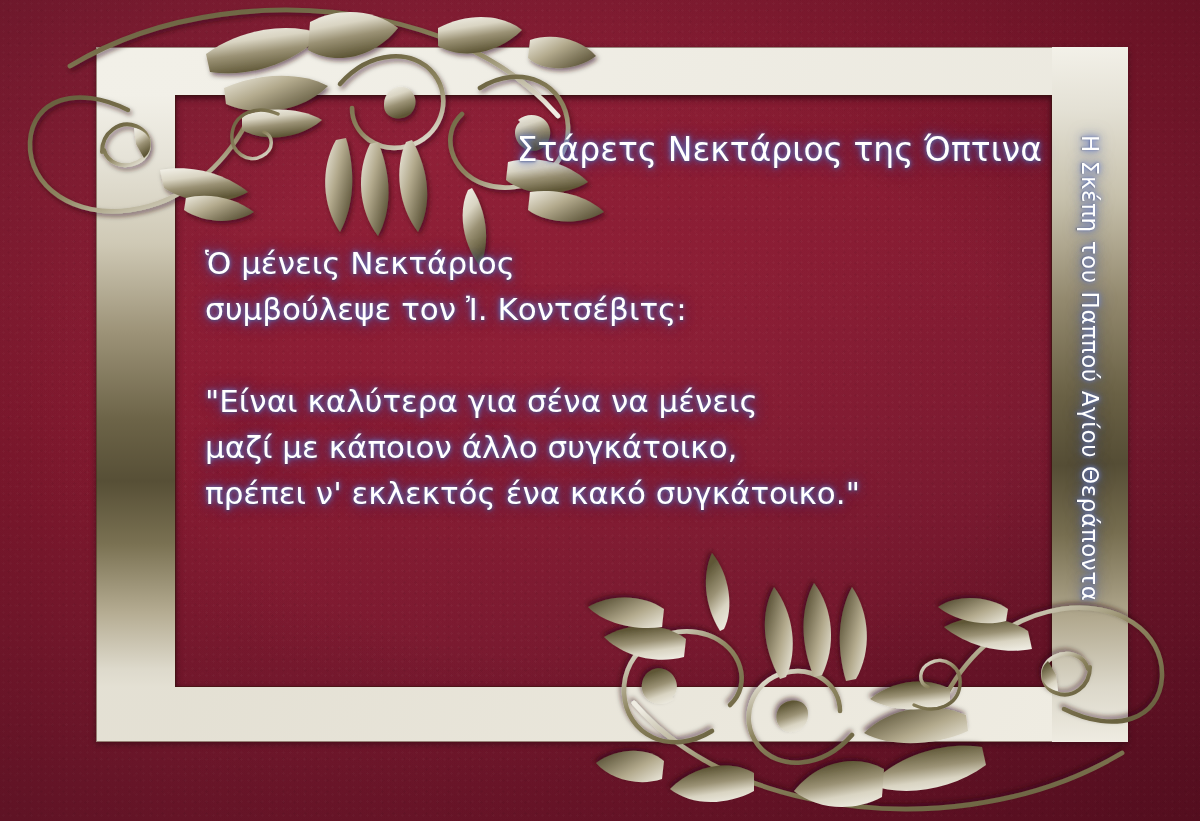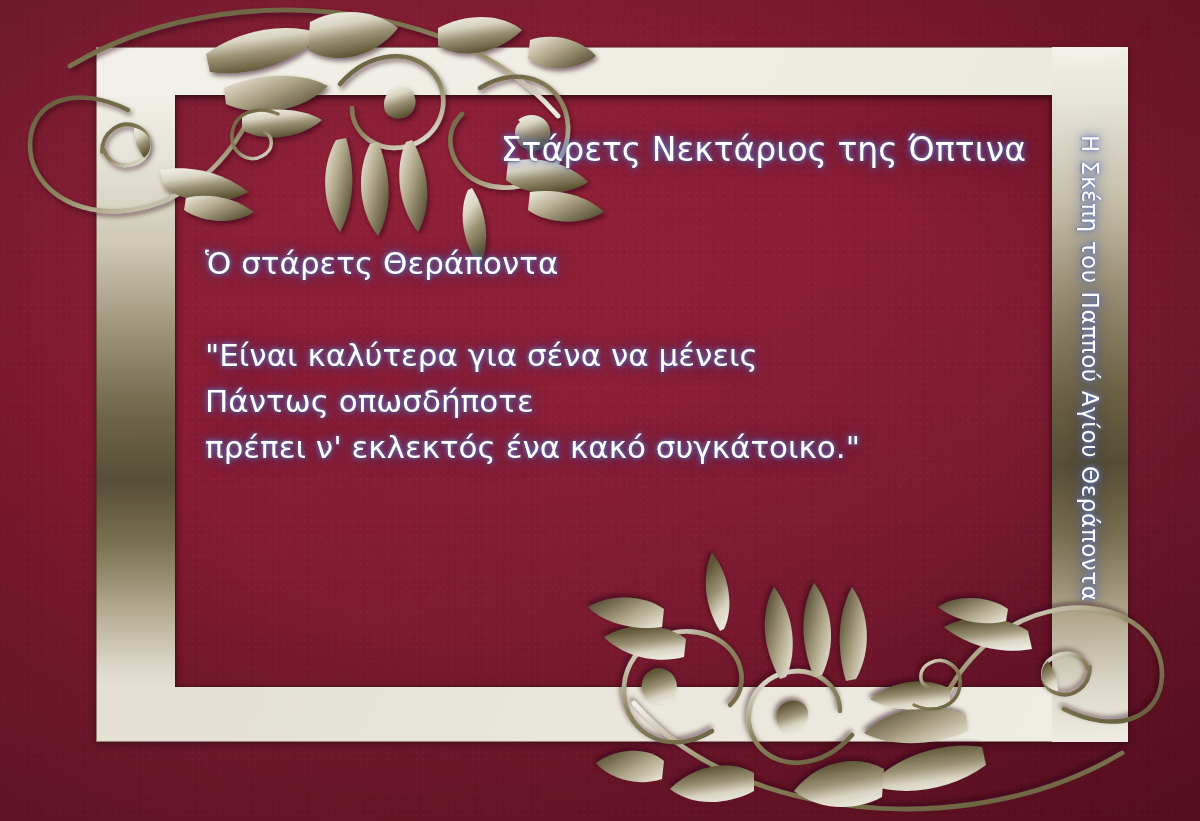--- a/index.html
+++ b/index.html
@@ -142,21 +142,21 @@
   .orn {
     position: absolute;
     pointer-events: none;
   }
   .orn-tl { left: 10px;  top: -8px;  width: 600px;  height: 280px; }
   .orn-br { right: 18px; bottom: -6px; width: 600px; height: 280px; transform: rotate(180deg); }
 
   
   .title {
     position: absolute;
-    left: 0;
+    left: 16px;
     top: 130px;
     width: 1026px;
     text-align: right;
     font-size: 33px;
     color: #ffffff;
     white-space: nowrap;
     text-shadow:
       0 0 4px rgba(120,140,210,0.95),
       0 0 10px rgba(65,88,175,0.85),
       0 0 18px rgba(40,60,150,0.6),
@@ -300,23 +300,24 @@
       <path d="M462 196 C 478 222, 480 252, 470 274 C 452 252, 448 218, 458 198 Z" fill="url(#mtlA)"></path>
       <path d="M428 36 C 458 20, 492 22, 512 38 C 488 62, 452 68, 428 54 Z" fill="url(#mtlA)"></path>
       <path d="M520 48 C 544 40, 572 48, 586 64 C 564 80, 534 80, 518 66 Z" fill="url(#mtlB)"></path>
     </g>
   </svg>
 
   <div class="title">Στάρετς Νεκτάριος της Όπτινα</div>
 
   <div class="body-block">
     <div class="para">
-      <div class="line">Ὁ στάρετς Θεράποντα</div>
+      <div class="line">Ὁ μένεις Νεκτάριος</div>
+      <div class="line">συμβούλεψε τον Ἰ. Κοντσέβιτς:</div>
     </div>
     <div class="para-gap"></div>
     <div class="para">
       <div class="line">"Είναι καλύτερα για σένα να μένεις</div>
-      <div class="line">Πάντως οπωσδήποτε</div>
+      <div class="line">μαζί με κάποιον άλλο συγκάτοικο,</div>
       <div class="line">πρέπει ν' εκλεκτός ένα κακό συγκάτοικο."</div>
     </div>
   </div>
 
 </div>
 
 </body></html>

